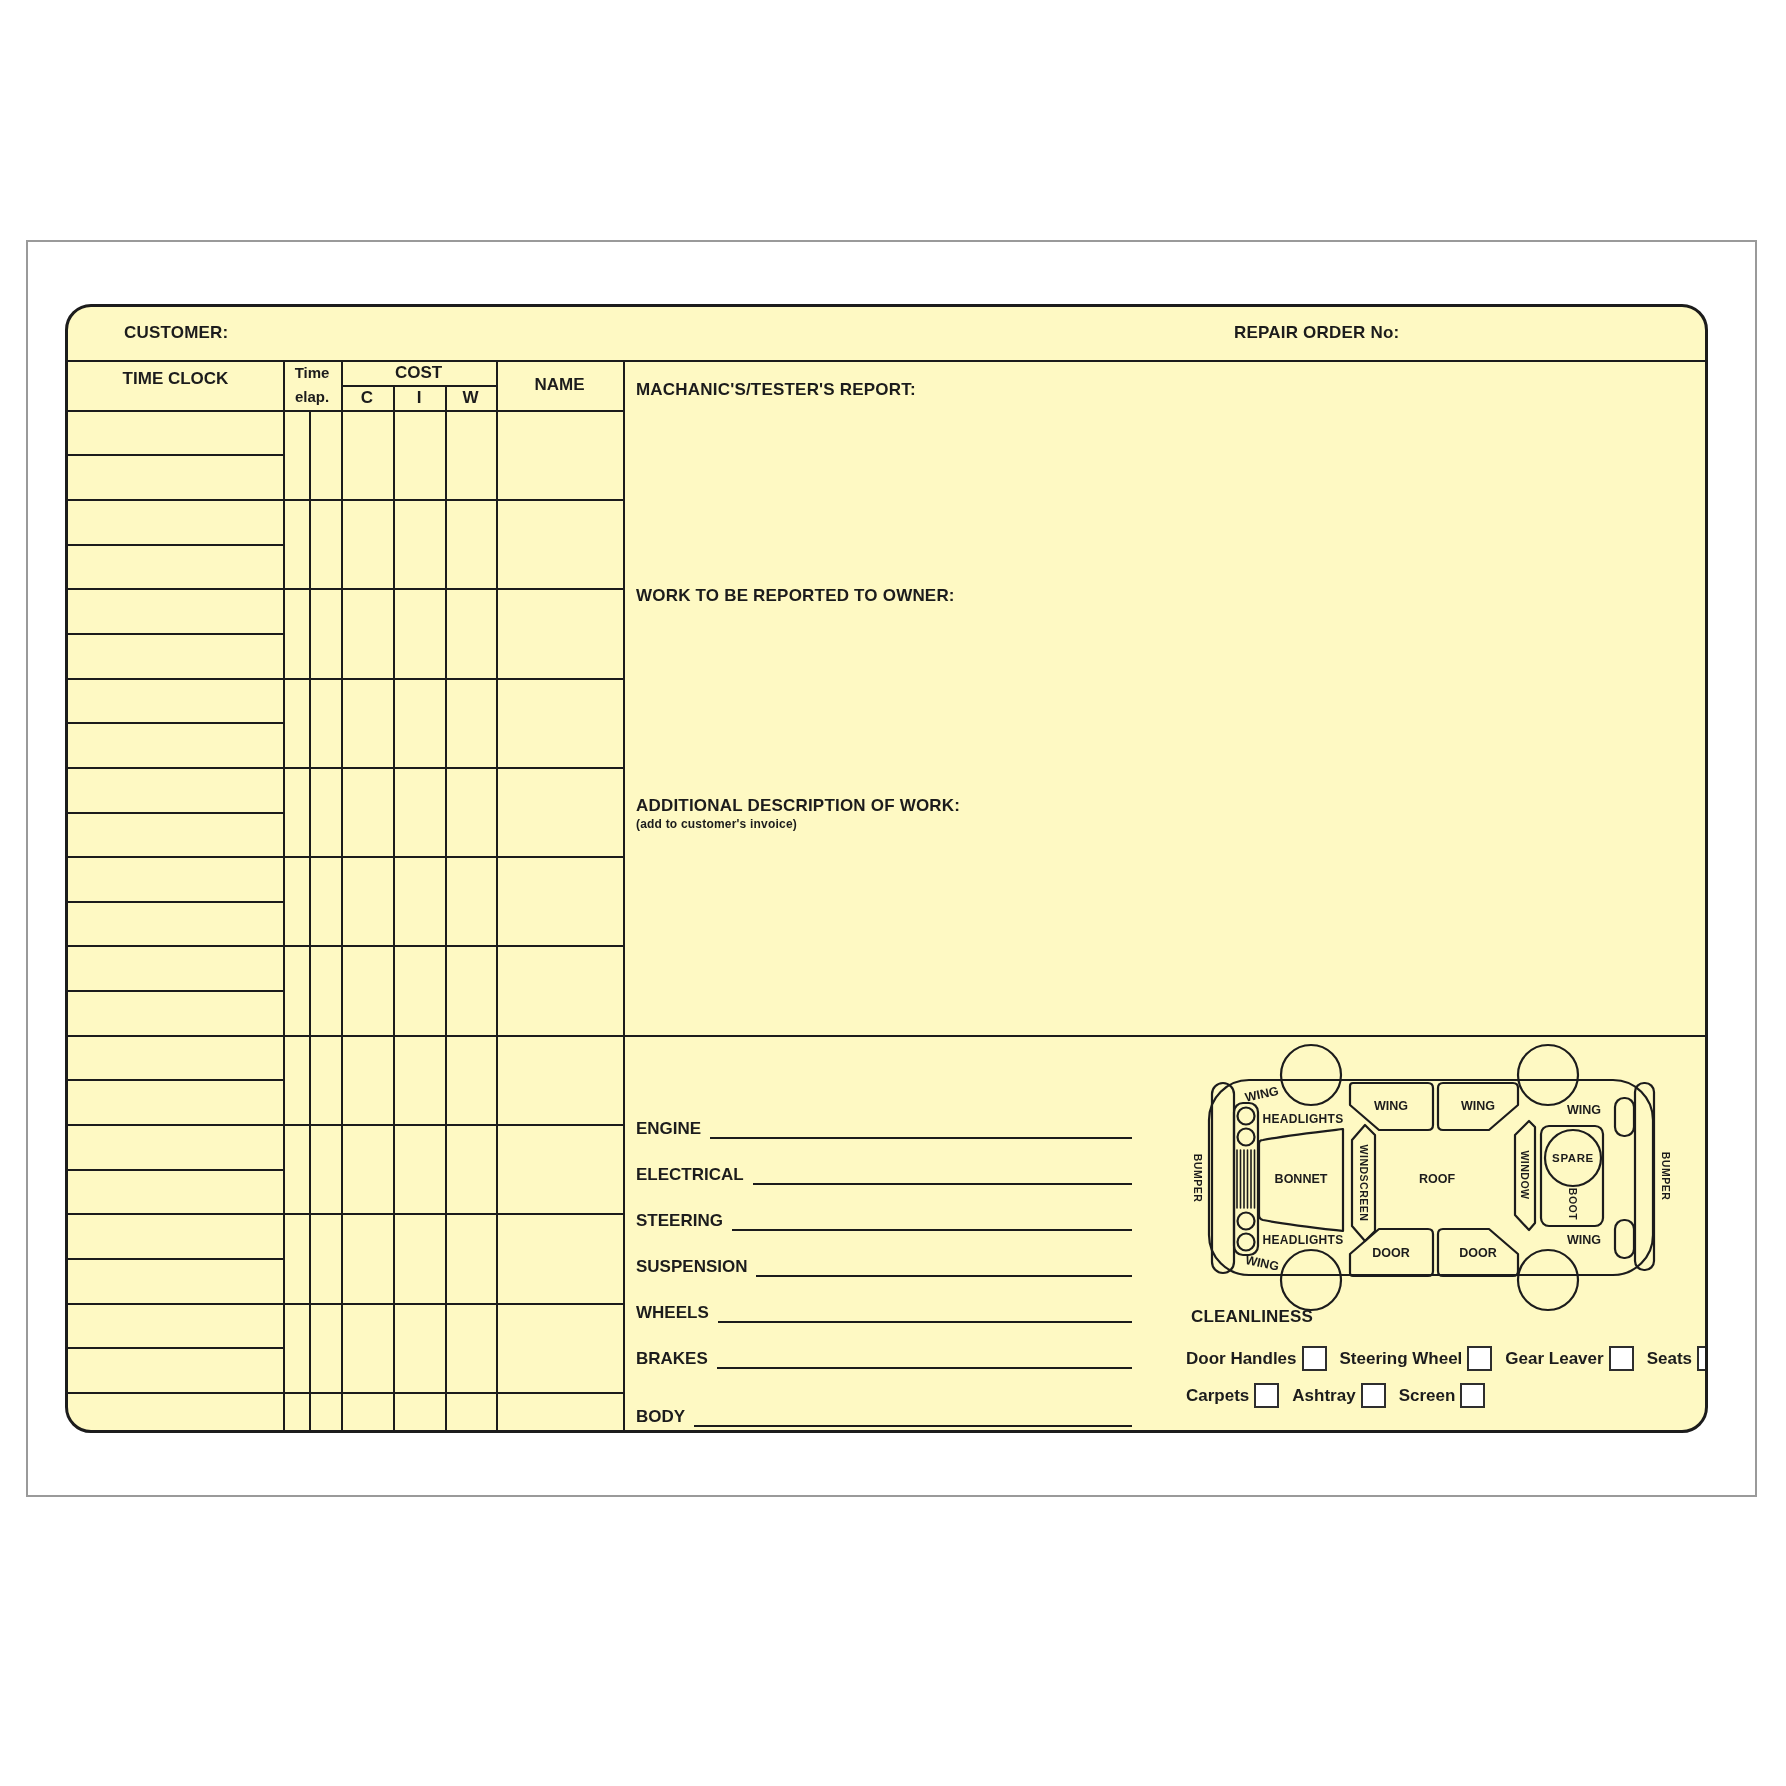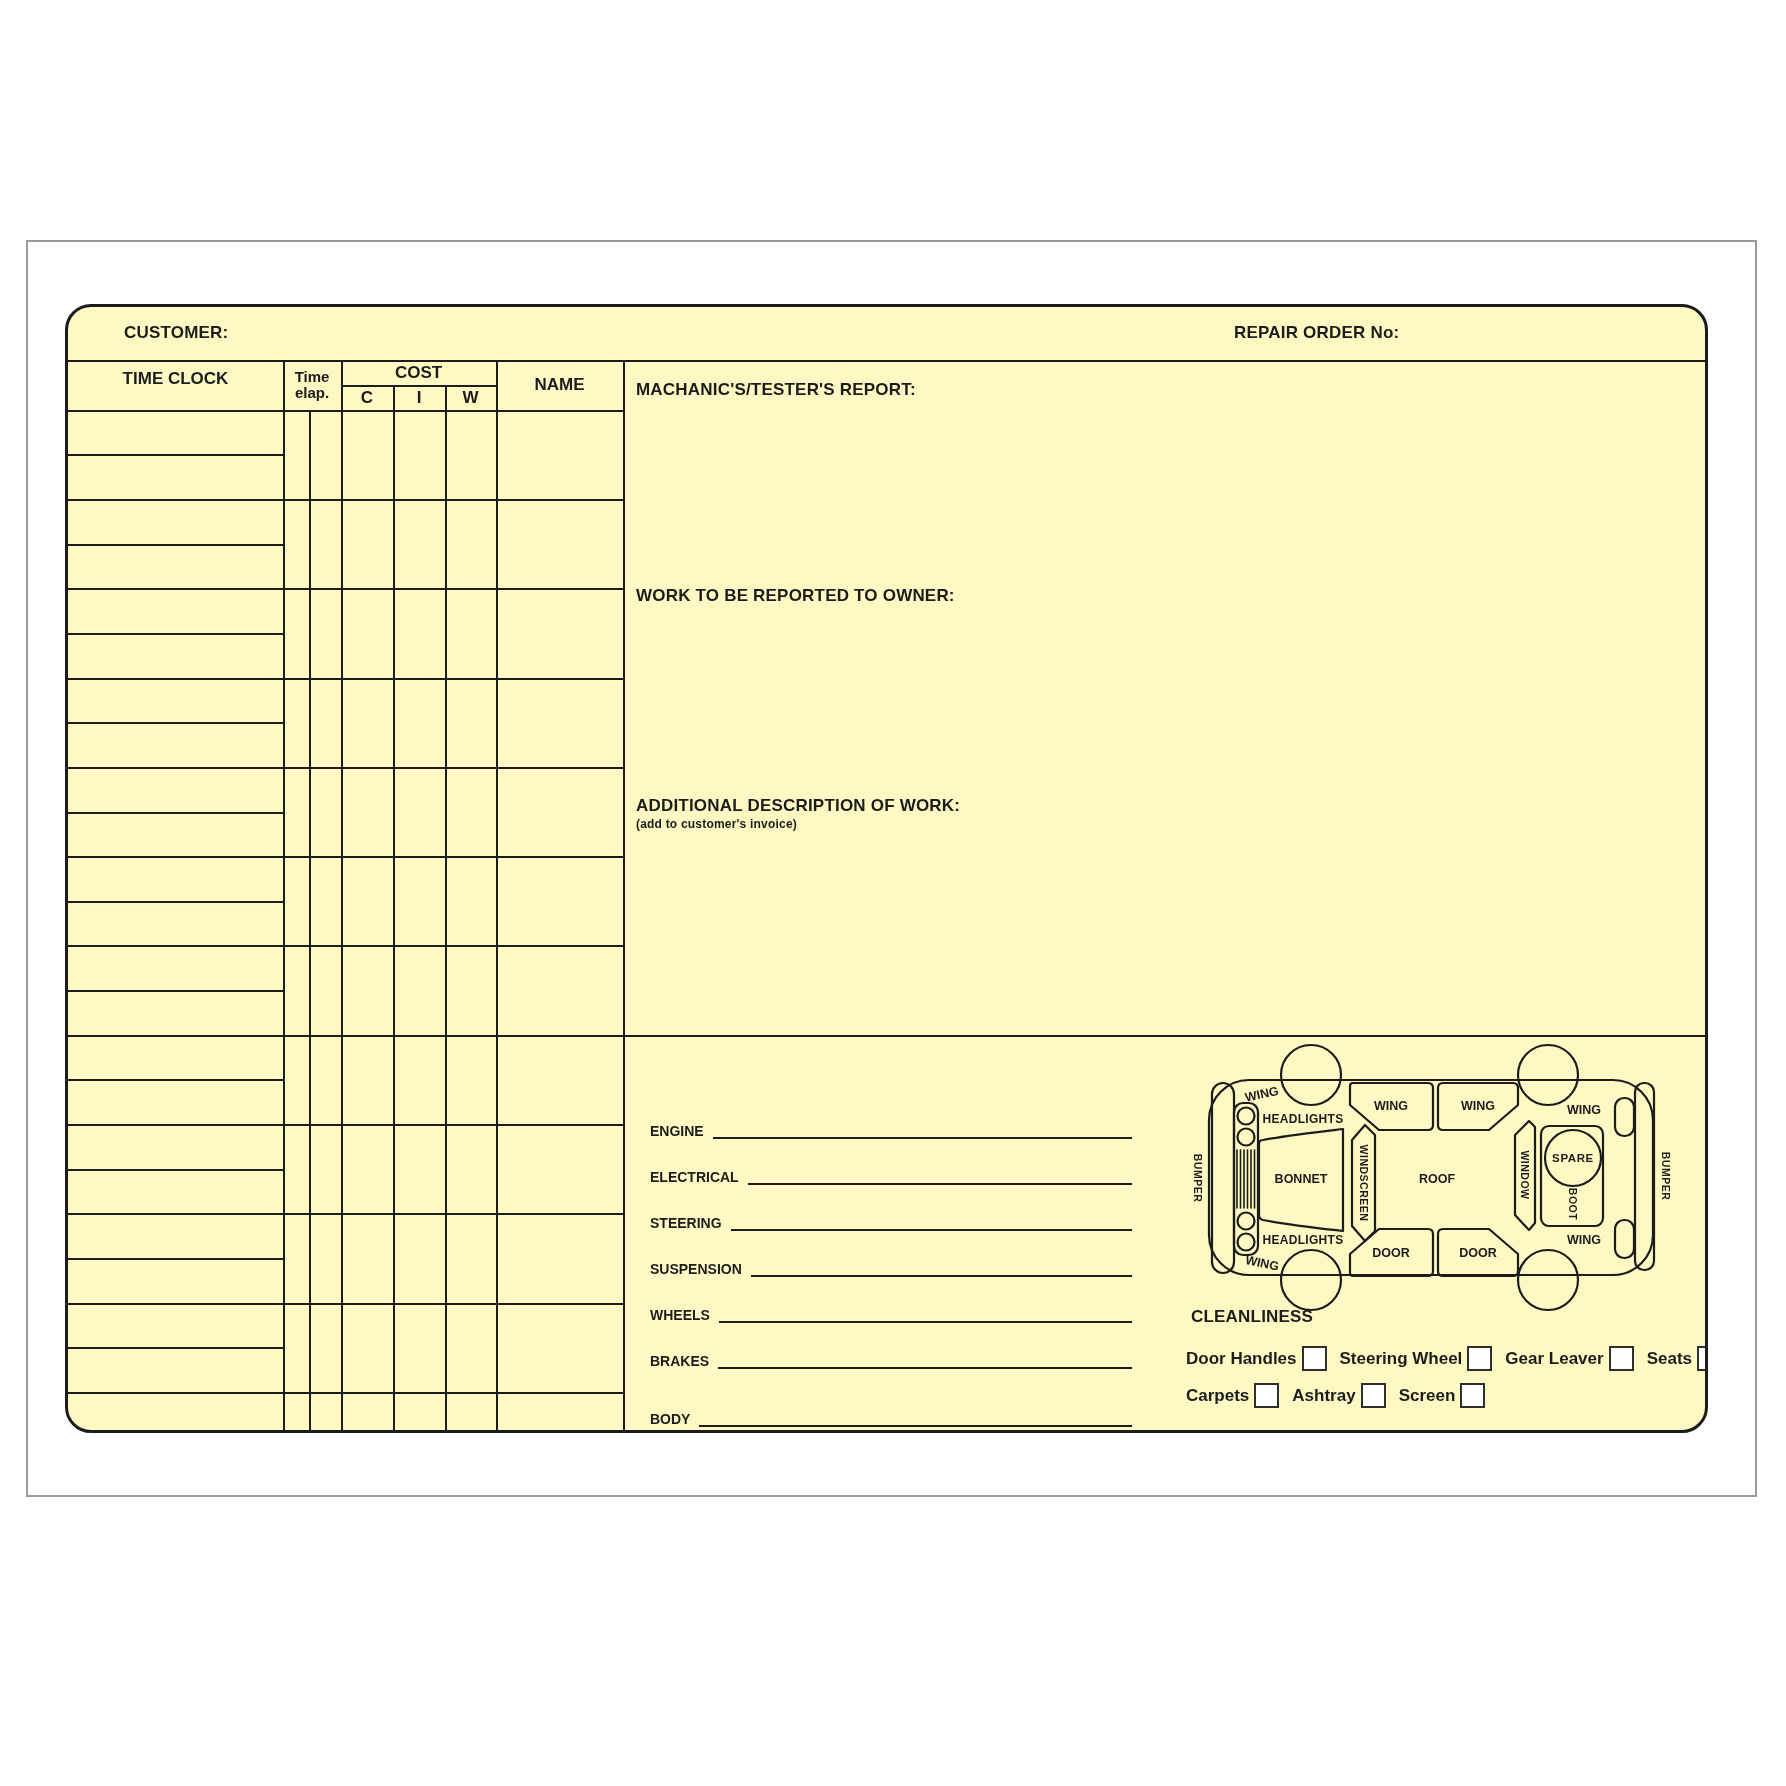--- a/index.html
+++ b/index.html
@@ -8,25 +8,25 @@
   .abs { position:absolute; }
   .outer { position:absolute; left:26px; top:240px; width:1727px; height:1253px;
            border:2px solid #9a9a9a; }
   .form  { position:absolute; left:65px; top:304px; width:1637px; height:1123px;
            border:3px solid #1c1c1c; border-radius:26px; overflow:hidden; background:#fef9c3; }
   .hl { position:absolute; height:2px; background:#1c1c1c; }
   .vl { position:absolute; width:2px;  background:#1c1c1c; }
   .lbl { position:absolute; font-size:17px; font-weight:700; white-space:nowrap; letter-spacing:.2px; }
   .cell { position:absolute; display:flex; align-items:center; justify-content:center;
           text-align:center; font-weight:700; font-size:17px; }
-  .cell.small { font-size:15px; line-height:16px; }
+  .cell.small { font-size:15px; line-height:24px; }
   .note { font-size:12px; }
   .chk-row { position:absolute; left:568px; width:496px; height:22px;
              display:flex; align-items:flex-end; }
-  .chk-lbl { font-size:14px; font-weight:700; white-space:nowrap;margin-left:14px; }
+  .chk-lbl { font-size:17px; font-weight:700; white-space:nowrap; }
   .fill { flex:1; border-bottom:2px solid #1c1c1c; margin-left:9px; height:1px; }
   .cb-row { position:absolute; display:flex; align-items:center;
             font-size:17px; font-weight:700; white-space:nowrap; }
   .cb { width:21px; height:21px; border:2px solid #2e2e2e; background:#fff;
         margin-left:5px; margin-right:13px; flex:0 0 auto; }
   .cb.last { margin-right:0; }
   svg text { font-family:"Liberation Sans", sans-serif; font-weight:700; fill:#1c1c1c;
              text-anchor:middle; dominant-baseline:middle; }
   .ct  { font-size:12.5px; }
   .ct2 { font-size:12px; letter-spacing:.3px; }

